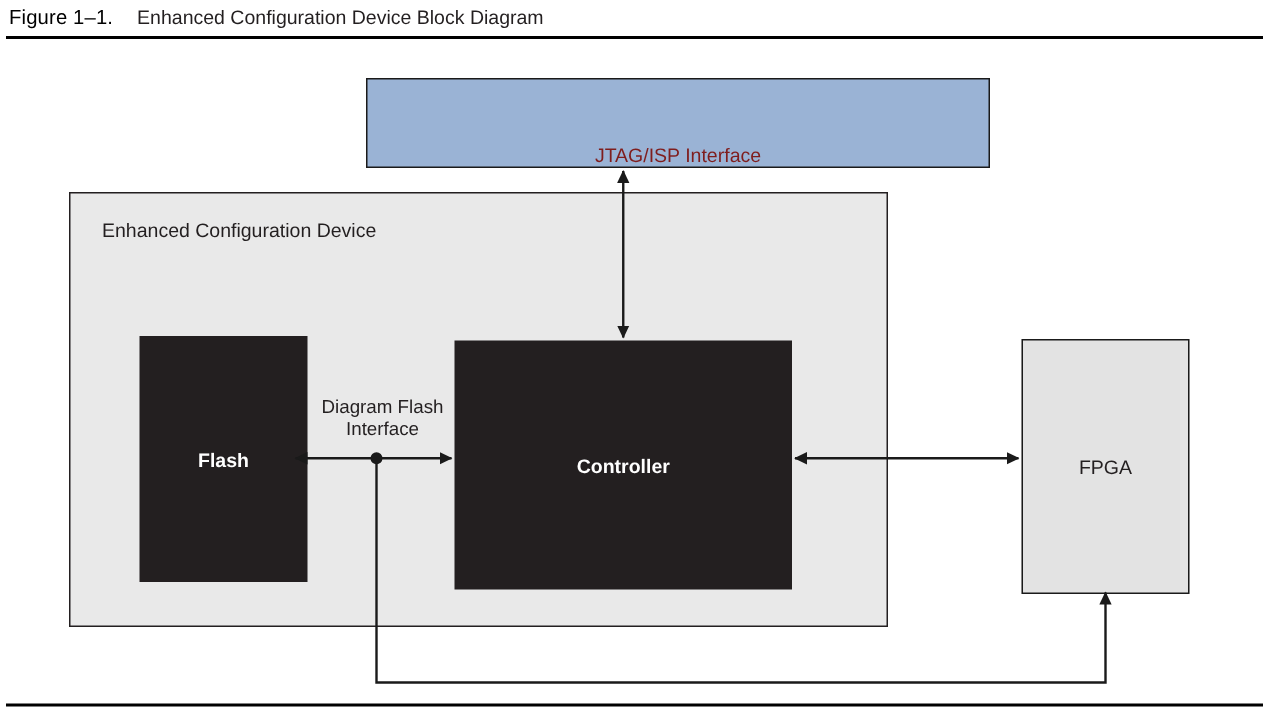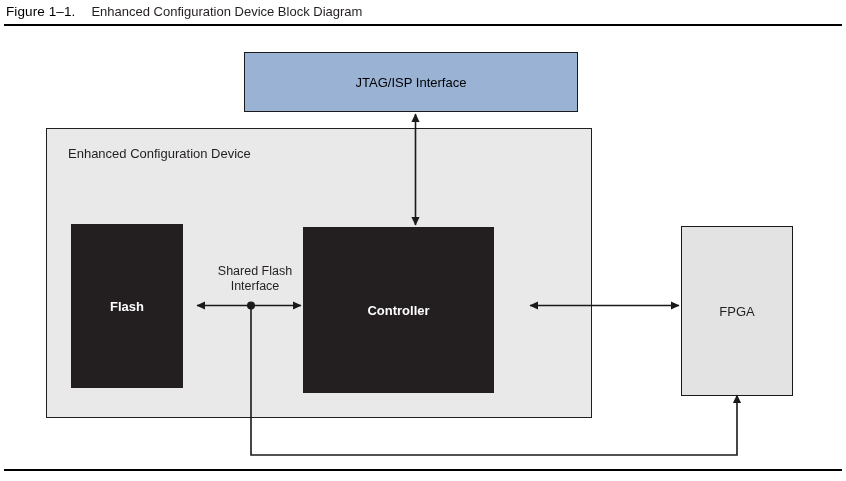--- a/index.html
+++ b/index.html
@@ -63,26 +63,27 @@
     display: flex;
     align-items: center;
     justify-content: center;
     text-align: center;
   }
 
   
   #jtag-block {
     left: 244px;
     top: 24px;
-    width: 334px;
+    width: 416px;
     height: 60px;
     background: #9ab3d5;
     border: 1.5px solid #1a1a1a;
     font-size: 13px;
-    color: #000000;
+    color: #7f1d1d;
+    align-items: flex-end;
   }
 
   
   #ecd-container {
     left: 46px;
     top: 100px;
     width: 546px;
     height: 290px;
     background: #e9e9e9;
     border: 1.5px solid #231f20;
@@ -91,35 +92,35 @@
     position: absolute;
     left: 68px;
     top: 118px;
     font-size: 13px;
     color: #231f20;
     white-space: nowrap;
   }
 
   
   #flash-block {
-    left: 71px;
+    left: 93px;
     top: 196px;
     width: 112px;
     height: 164px;
     background: #231f20;
     color: #ffffff;
     font-size: 13px;
     font-weight: bold;
   }
 
   
   #controller-block {
     left: 303px;
     top: 199px;
-    width: 191px;
+    width: 225px;
     height: 166px;
     background: #231f20;
     color: #ffffff;
     font-size: 13px;
     font-weight: bold;
   }
 
   
   #fpga-block {
     left: 681px;
@@ -186,21 +187,21 @@
 
   <div class="block" id="controller-block">
     <span>Controller</span>
   </div>
 
   <div class="block" id="fpga-block">
     <span>FPGA</span>
   </div>
 
   <div class="annotation" id="shared-flash-interface-label-top">
-    <div>Shared Flash</div>
+    <div>Diagram Flash</div>
     <div>Interface</div>
   </div>
 
 
   <svg id="connectors" viewBox="0 0 846 440">
     <defs>
       <marker id="ah" markerWidth="9" markerHeight="9" refX="8" refY="4.5" orient="auto" markerUnits="userSpaceOnUse">
         <path d="M0,0.4 L8.6,4.5 L0,8.6 z" fill="#1a1a1a"></path>
       </marker>
       <marker id="ah-start" markerWidth="9" markerHeight="9" refX="8" refY="4.5" orient="auto-start-reverse" markerUnits="userSpaceOnUse">

